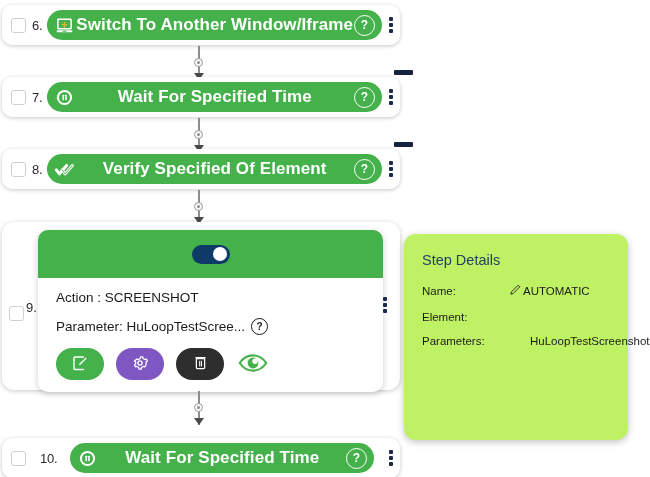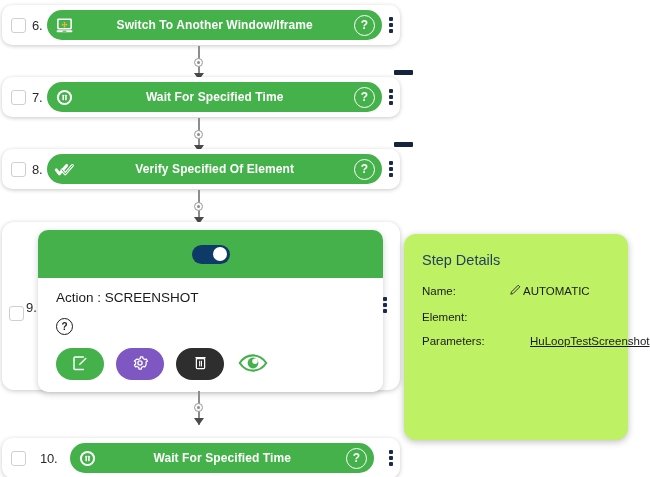--- a/index.html
+++ b/index.html
@@ -68,21 +68,21 @@
     flex: none;
     display: flex;
     align-items: center;
     justify-content: center;
   }
   .bar-title {
     position: absolute;
     left: 0; right: 0;
     text-align: center;
     color: #ffffff;
-    font-size: 12px;
+    font-size: 17px;
     font-weight: bold;
     letter-spacing: 0.1px;
     pointer-events: none;
   }
   .help-circle {
     width: 19px;
     height: 19px;
     border: 1.7px solid #ffffff;
     border-radius: 50%;
     color: #ffffff;
@@ -437,20 +437,21 @@
     <div id="step9-header">
       <div class="toggle">
         <div class="knob"></div>
       </div>
     </div>
     <div id="step9-body">
       <div class="kv-line">
         <span>Action : SCREENSHOT</span>
       </div>
       <div class="kv-line">
+        <span>Parameter: HuLoopTestScree...</span>
         <span class="help-dark">?</span>
       </div>
       <div class="btn-row">
         <button class="pill-btn pill-green">
           <span>
             <svg width="18" height="18" viewBox="0 0 24 24">
               <path d="M4 8.2V19.4a1.2 1.2 0 001.2 1.2h11.3" stroke="#fff" stroke-width="1.9" fill="none" stroke-linecap="round"></path>
               <path d="M4 8.2V5.1A1.2 1.2 0 015.2 3.9h11.3" stroke="#fff" stroke-width="1.9" fill="none" stroke-linecap="round"></path>
               <path d="M19.6 4.6l1.3 1.3-8.4 8.4-2 .7.7-2z" fill="#fff"></path>
             </svg>
@@ -513,21 +514,21 @@
     <div class="detail-row">
       <div class="detail-label">Element:</div>
       <div class="detail-value">
         <span style="margin-left:22px;"></span>
       </div>
     </div>
 
     <div class="detail-row">
       <div class="detail-label">Parameters:</div>
       <div class="detail-value">
-        <span style="margin-left:22px;text-decoration:underline;">HuLoopTestScreenshot</span>
+        <span style="margin-left:22px;">HuLoopTestScreenshot</span>
       </div>
     </div>
   </div>
 
   <div class="connector" style="top:391px; height:34px;">
     <div class="line" style="height:34px;"></div>
     <div class="node" style="top:12px;"></div>
     <div class="head" style="top:27px;"></div>
   </div>
 

